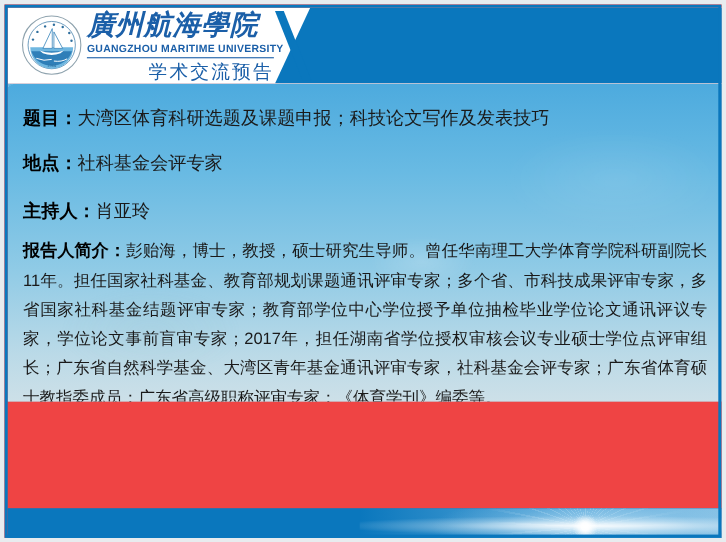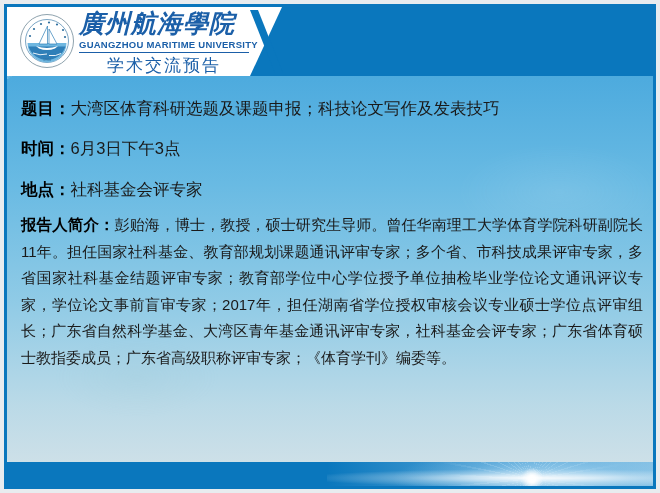--- a/index.html
+++ b/index.html
@@ -97,31 +97,31 @@
     text-align: center;
     padding-bottom: 1px;
     border-bottom: 1.4px solid #1b5fa8;
   }
   .subtitle-cn {
     margin-top: 2px;
     font-size: 17px;
     color: #1b5fa8;
     letter-spacing: 2px;
     line-height: 22px;
-    text-align: center;
+    text-align: right;
     white-space: nowrap;
   }
 
   
   .body-area {
     position: absolute;
     left: 3px;
     top: 72px;
     width: 650px;
-    height: 386px;
+    height: 289px;
     overflow: hidden;
     z-index: 3;
     background:
       linear-gradient(180deg,
         rgba(70,168,222,0.92) 0%,
         rgba(96,184,228,0.86) 28%,
         rgba(139,203,232,0.80) 58%,
         rgba(196,224,235,0.74) 85%,
         rgba(223,233,236,0.72) 100%),
       #9ec8dd;
@@ -263,29 +263,29 @@
 
   <div class="body-area">
     <div class="campus-texture"></div>
 
     <div class="content">
 
       <div class="row row-title">
         <span class="lbl">题目：</span><span class="val">大湾区体育科研选题及课题申报；科技论文写作及发表技巧</span>
       </div>
 
-      <div class="row row-time">
-        <span class="lbl">时间：</span><span class="val">6月3日下午3点</span>
-      </div>
 
       <div class="row row-place">
         <span class="lbl">地点：</span><span class="val">社科基金会评专家</span>
       </div>
 
 
+      <div class="row row-host">
+        <span class="lbl">主持人：</span><span class="val">肖亚玲</span>
+      </div>
 
       <div class="bio">
         <span class="lbl">报告人简介：</span><span>彭贻海，博士，教授，硕士研究生导师。曾任华南理工大学体育学院科研副院长11年。担任国家社科基金、教育部规划课题通讯评审专家；多个省、市科技成果评审专家，多省国家社科基金结题评审专家；教育部学位中心学位授予单位抽检毕业学位论文通讯评议专家，学位论文事前盲审专家；2017年，担任湖南省学位授权审核会议专业硕士学位点评审组长；广东省自然科学基金、大湾区青年基金通讯评审专家，社科基金会评专家；广东省体育硕士教指委成员；广东省高级职称评审专家；《体育学刊》编委等。</span>
       </div>
 
     </div>
   </div>
 
   <div class="footer">
     <div class="footer-rays"></div>

